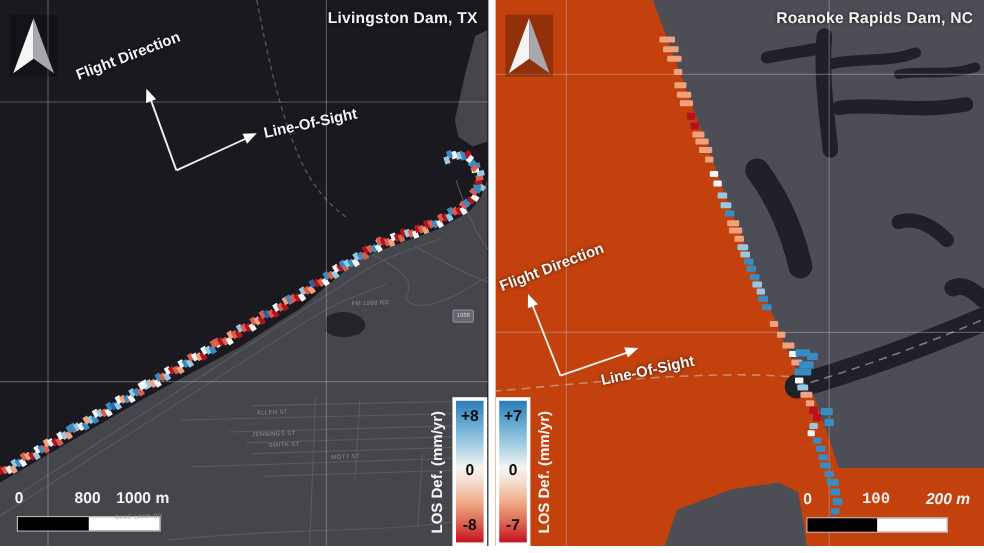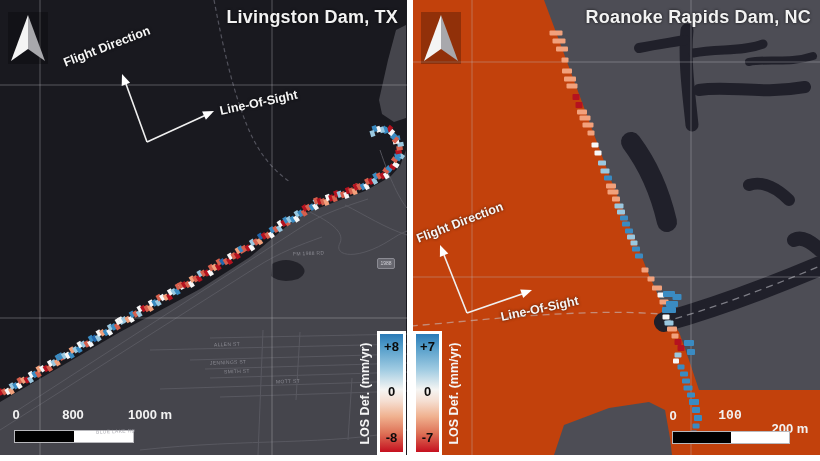--- a/index.html
+++ b/index.html
@@ -2,21 +2,21 @@
 <html><head>
 <meta charset="utf-8">
 <style>
   html,body{margin:0;padding:0;background:#ffffff;}
   .fig{position:relative;width:820px;height:461px;background:#ffffff;overflow:hidden;
        font-family:"Liberation Sans",sans-serif;}
   .panel{position:absolute;top:0;width:407px;height:455px;overflow:hidden;}
   .panel.left{left:0;background:#19191f;}
   .panel.right{left:413px;background:#c2410c;}
   .panel svg.map{position:absolute;left:0;top:0;}
-  .title{position:absolute;top:7px;right:9px;color:#f2f2f2;font-size:18px;font-weight:bold;
+  .title{position:absolute;top:7px;right:9px;color:#f2f2f2;font-size:13px;font-weight:bold;
          letter-spacing:.2px;white-space:nowrap;text-shadow:0 0 3px rgba(0,0,0,.8);}
   .rotlabel{position:absolute;color:#f5f5f5;font-size:12.5px;font-weight:bold;white-space:nowrap;
             transform-origin:0 50%;text-shadow:0 0 3px rgba(0,0,0,.7);}
   .northarrow{position:absolute;left:8px;top:12px;}
   
   .cbar{position:absolute;width:29px;height:124px;top:331px;background:#ffffff;}
   .cbar .grad{position:absolute;left:3px;top:3px;width:23px;height:118px;
       background:linear-gradient(180deg,#2a7ab7 0%,#4f9ac8 10%,#9fcbe2 30%,#f5f5f3 47%,
                  #f5ded1 57%,#f0b18f 70%,#de7257 84%,#c5101f 100%);}
   .cbar .num{position:absolute;left:0;width:29px;text-align:center;color:#0b0b0b;
@@ -274,21 +274,21 @@
     <div class="cbar" style="left:377px;">
       <div class="grad"></div>
       <div class="num top">+8</div>
       <div class="num mid">0</div>
       <div class="num bot">-8</div>
     </div>
     <div class="cblabel" style="left:303px;top:386px;">LOS Def. (mm/yr)</div>
 
     <div class="sbar-label" style="left:16px;top:407px;">0</div>
     <div class="sbar-label" style="left:73px;top:407px;">800</div>
-    <div class="sbar-label" style="left:150px;top:407px;text-align:right;">1000 m</div>
+    <div class="sbar-label" style="left:119px;top:407px;text-align:right;">1000 m</div>
     <div class="sbar" style="left:14px;top:430px;width:118px;">
       <div class="half b"></div>
       <div class="half w"></div>
     </div>
 
     <div class="shield">1988</div>
     <div id="left-street-labels">
         <div class="street-label" style="left: 214px; top: 341px;">ALLEN ST</div>
         <div class="street-label" style="left: 210px; top: 359px;">JENNINGS ST</div>
         <div class="street-label" style="left: 224px; top: 368px;">SMITH ST</div>
@@ -413,20 +413,20 @@
     <div class="cbar" style="left:0px;">
       <div class="grad"></div>
       <div class="num top">+7</div>
       <div class="num mid">0</div>
       <div class="num bot">-7</div>
     </div>
     <div class="cblabel" style="left:-21px;top:386px;">LOS Def. (mm/yr)</div>
 
     <div class="sbar-label" style="left:260px;top:408px;">0</div>
     <div class="sbar-label" style="left:317px;top:408px;font-family:Liberation Mono, monospace;">100</div>
-    <div class="sbar-label" style="left:377px;top:421px;">200 m</div>
+    <div class="sbar-label" style="left:377px;top:408px;font-style:italic;">200 m</div>
     <div class="sbar" style="left:259px;top:431px;width:116px;">
       <div class="half b"></div>
       <div class="half w"></div>
     </div>
   </div>
 
 </div>
 
 </body></html>

